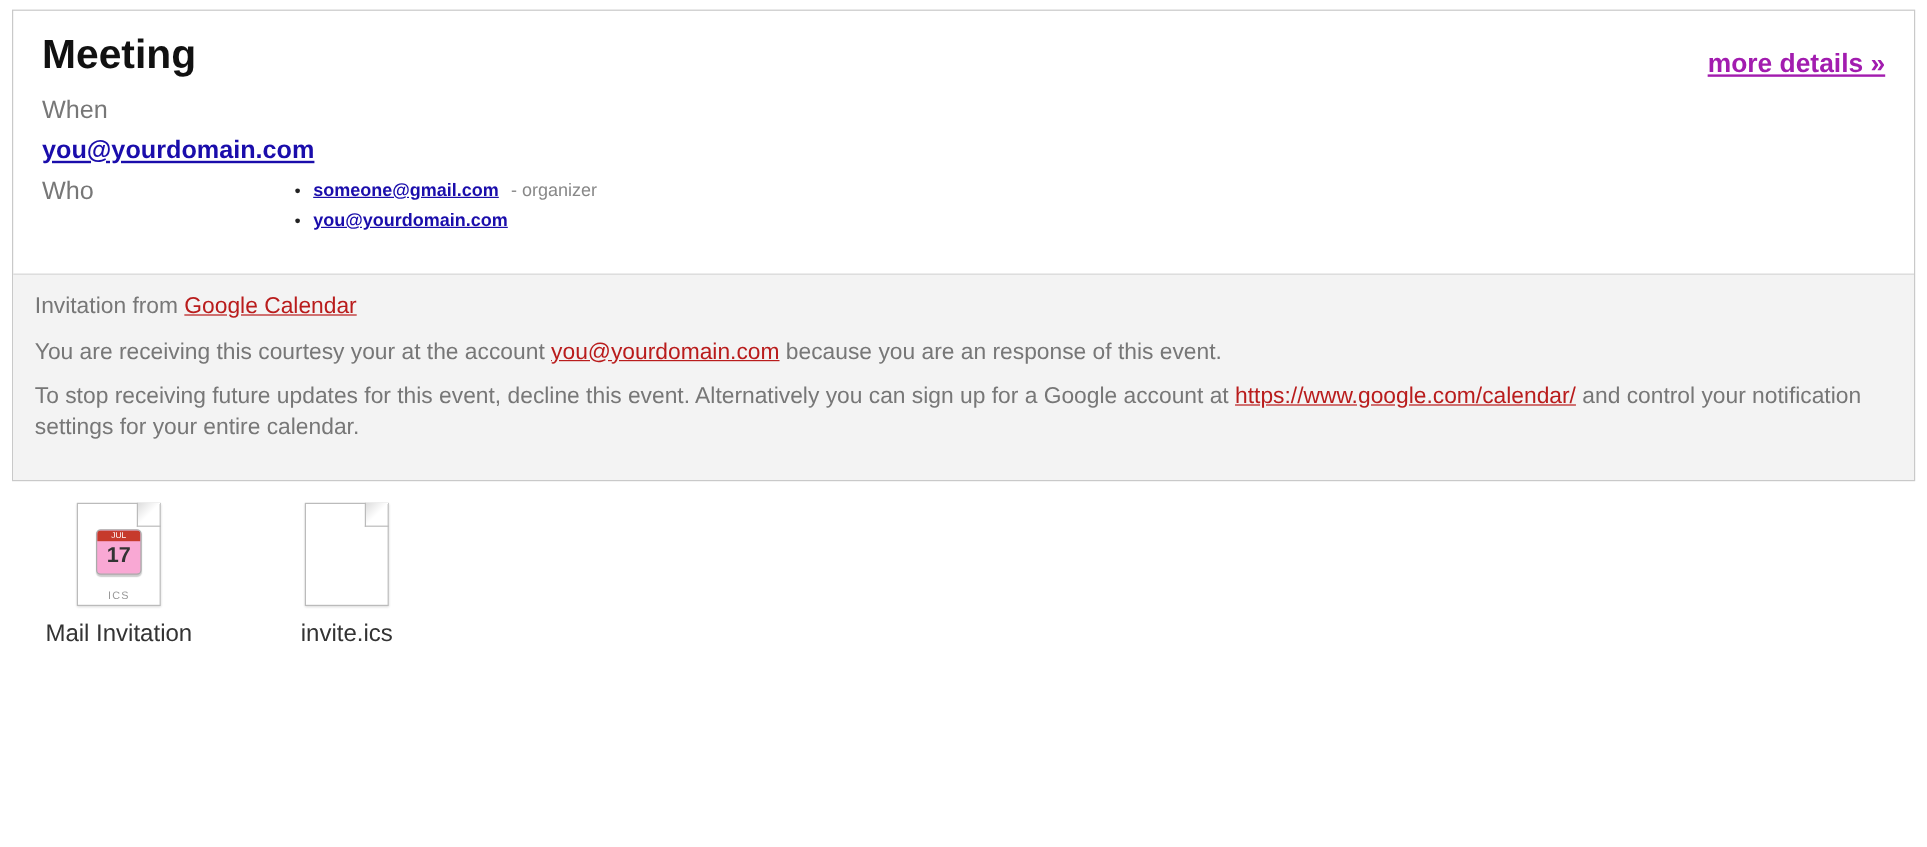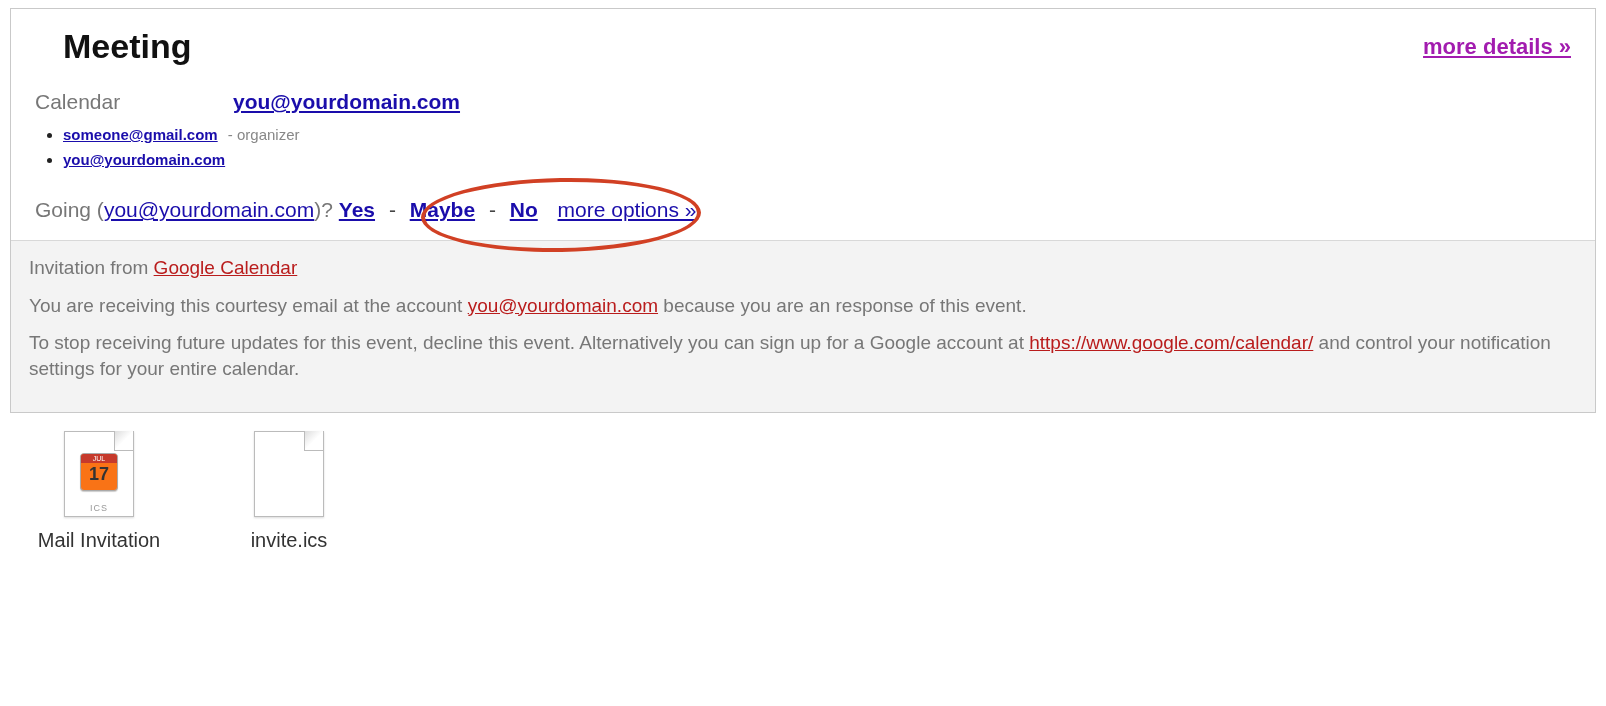--- a/index.html
+++ b/index.html
@@ -14,23 +14,22 @@
       margin: 8px 10px 0 10px;
       background: #fff;
     }
     .card-top {
       padding: 18px 24px 18px 24px;
       position: relative;
     }
     .title-row {
       display: flex;
       justify-content: space-between;
-      align-items: center;
+      align-items: flex-end;
       margin-bottom: 14px;
-      margin-left: 28px;
     }
     .meeting-title {
       font-size: 34px;
       font-weight: 700;
       color: #111;
     }
     .more-details {
       font-size: 22px;
       font-weight: 700;
       color: #a21caf;
@@ -134,21 +133,21 @@
       position:absolute; top:0; right:0;
       width:20px; height:20px;
       background:linear-gradient(135deg,#ddd 0,#fff 50%,transparent 50%);
       border-left:1px solid #bbb;
       border-bottom:1px solid #bbb;
     }
     .cal-badge{
       position:absolute;
       top:22px; left:50%; transform:translateX(-50%);
       width:38px; height:38px;
-      background:#f97316;
+      background:#f9a8d4;
       border:1px solid #aaa;
       border-radius:4px;
       box-shadow:0 1px 1px rgba(0,0,0,.2);
       overflow:hidden;
       display:flex; flex-direction:column; align-items:center;
     }
     .cal-hdr{height:9px; width:100%; background:#c63a2c; font-size:7px; color:#fff; text-align:center; line-height:9px;}
     .cal-day{font-size:18px; font-weight:700; color:#333; line-height:22px;}
     .ics-label{position:absolute; bottom:4px; left:0; right:0; text-align:center; font-size:9px; color:#999; letter-spacing:1px;}
   </style>
@@ -156,61 +155,52 @@
 <body>
 
 <div class="card">
   <div class="card-top">
     <div class="title-row">
       <div class="meeting-title">Meeting</div>
       <a class="more-details">more details »</a>
     </div>
 
     <div class="field-row">
+      <div class="field-label">When</div>
     </div>
 
     <div class="field-row">
-      <div class="field-label">Calendar</div>
       <div class="field-value">
         <a class="link" style="font-weight:700">you@yourdomain.com</a>
       </div>
     </div>
 
     <div class="field-row">
+      <div class="field-label">Who</div>
       <div class="field-value">
         <ul class="who-list">
           <li>
             <a class="link" style="font-weight:700">someone@gmail.com</a>
             <span class="org-suffix">- organizer</span>
           </li>
           <li>
             <a class="link" style="font-weight:700">you@yourdomain.com</a>
           </li>
         </ul>
       </div>
     </div>
 
-    <div class="going-row">
-      <span>Going (</span><a class="link">you@yourdomain.com</a><span>)?  </span>
-      <a class="rsvp">Yes</a>
-      <span class="sep"> - </span>
-      <a class="rsvp">Maybe</a>
-      <span class="sep"> - </span>
-      <a class="rsvp">No</a>
-      <a class="more-opts">more options »</a>
-      <div class="red-circle"></div>
-    </div>
   </div>
 
   <div class="footer">
     <p>
       <span>Invitation from </span><a class="link">Google Calendar</a>
     </p>
     <p>
-      <span>You are receiving this courtesy email at the account </span><a class="link">you@yourdomain.com</a><span> because you are an response of this event.</span>
+      <span>You are receiving this courtesy your at the account </span><a class="link">you@yourdomain.com</a><span> because you are an response of this event.</span>
     </p>
     <p>
       <span>To stop receiving future updates for this event, decline this event. Alternatively you can sign up for a Google account at </span><a class="link">https://www.google.com/calendar/</a><span> and control your notification settings for your entire calendar.</span>
     </p>
   </div>
 </div>
 
 <div class="attachments">
   <div class="attach">
     <div class="file-icon">

